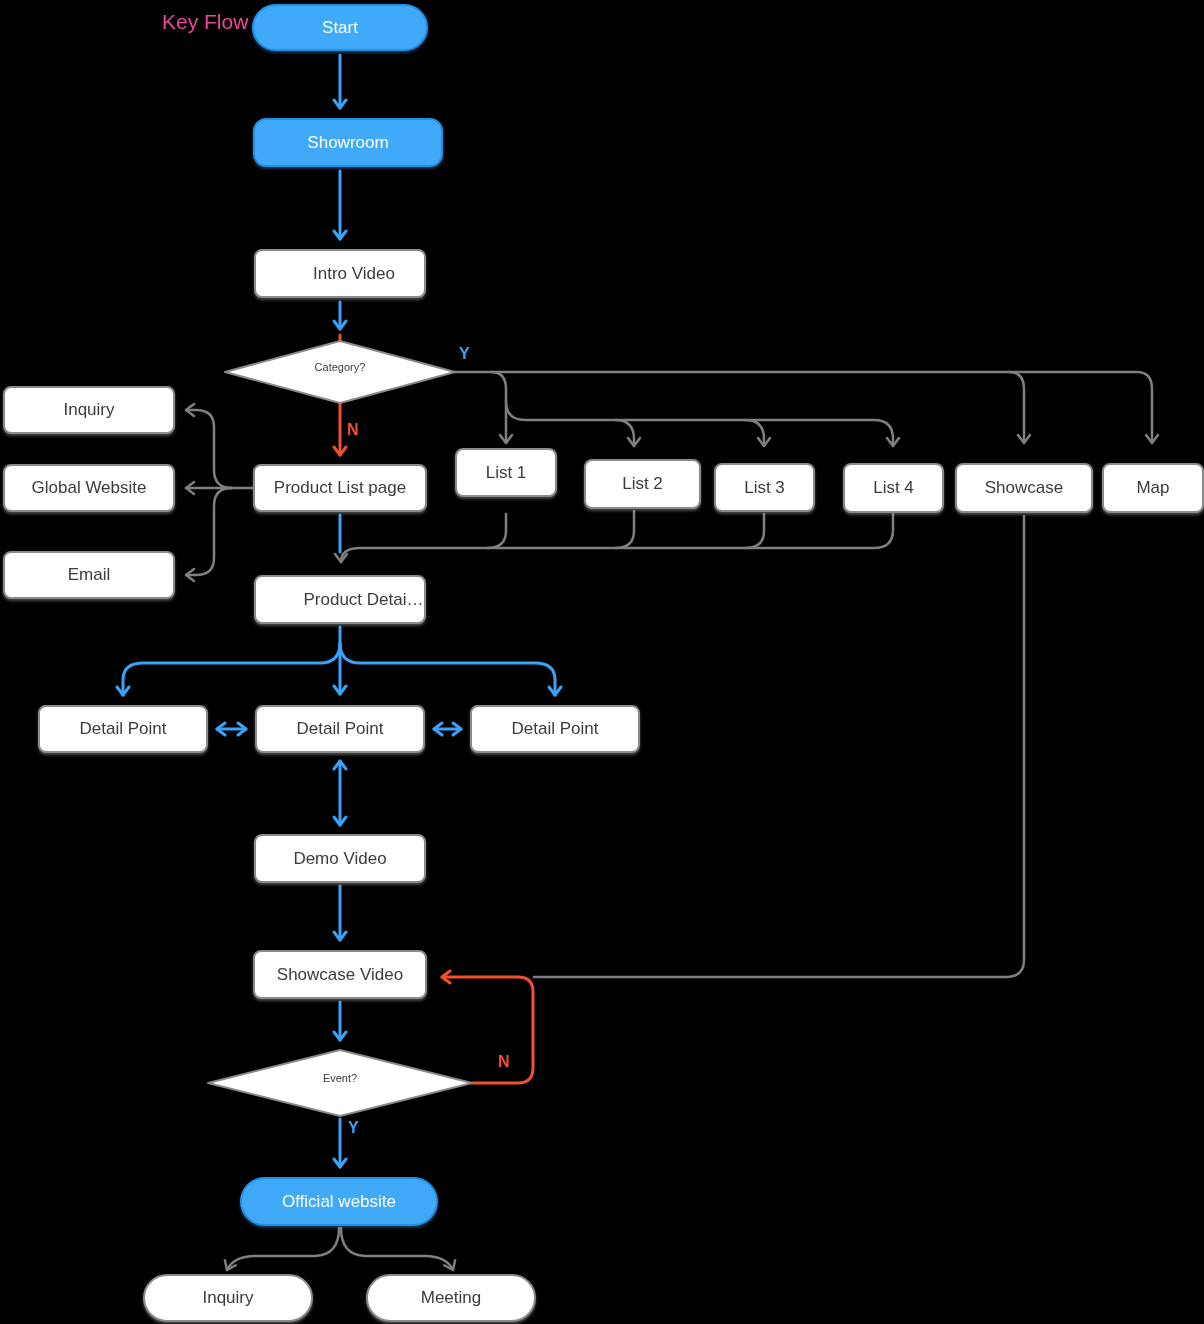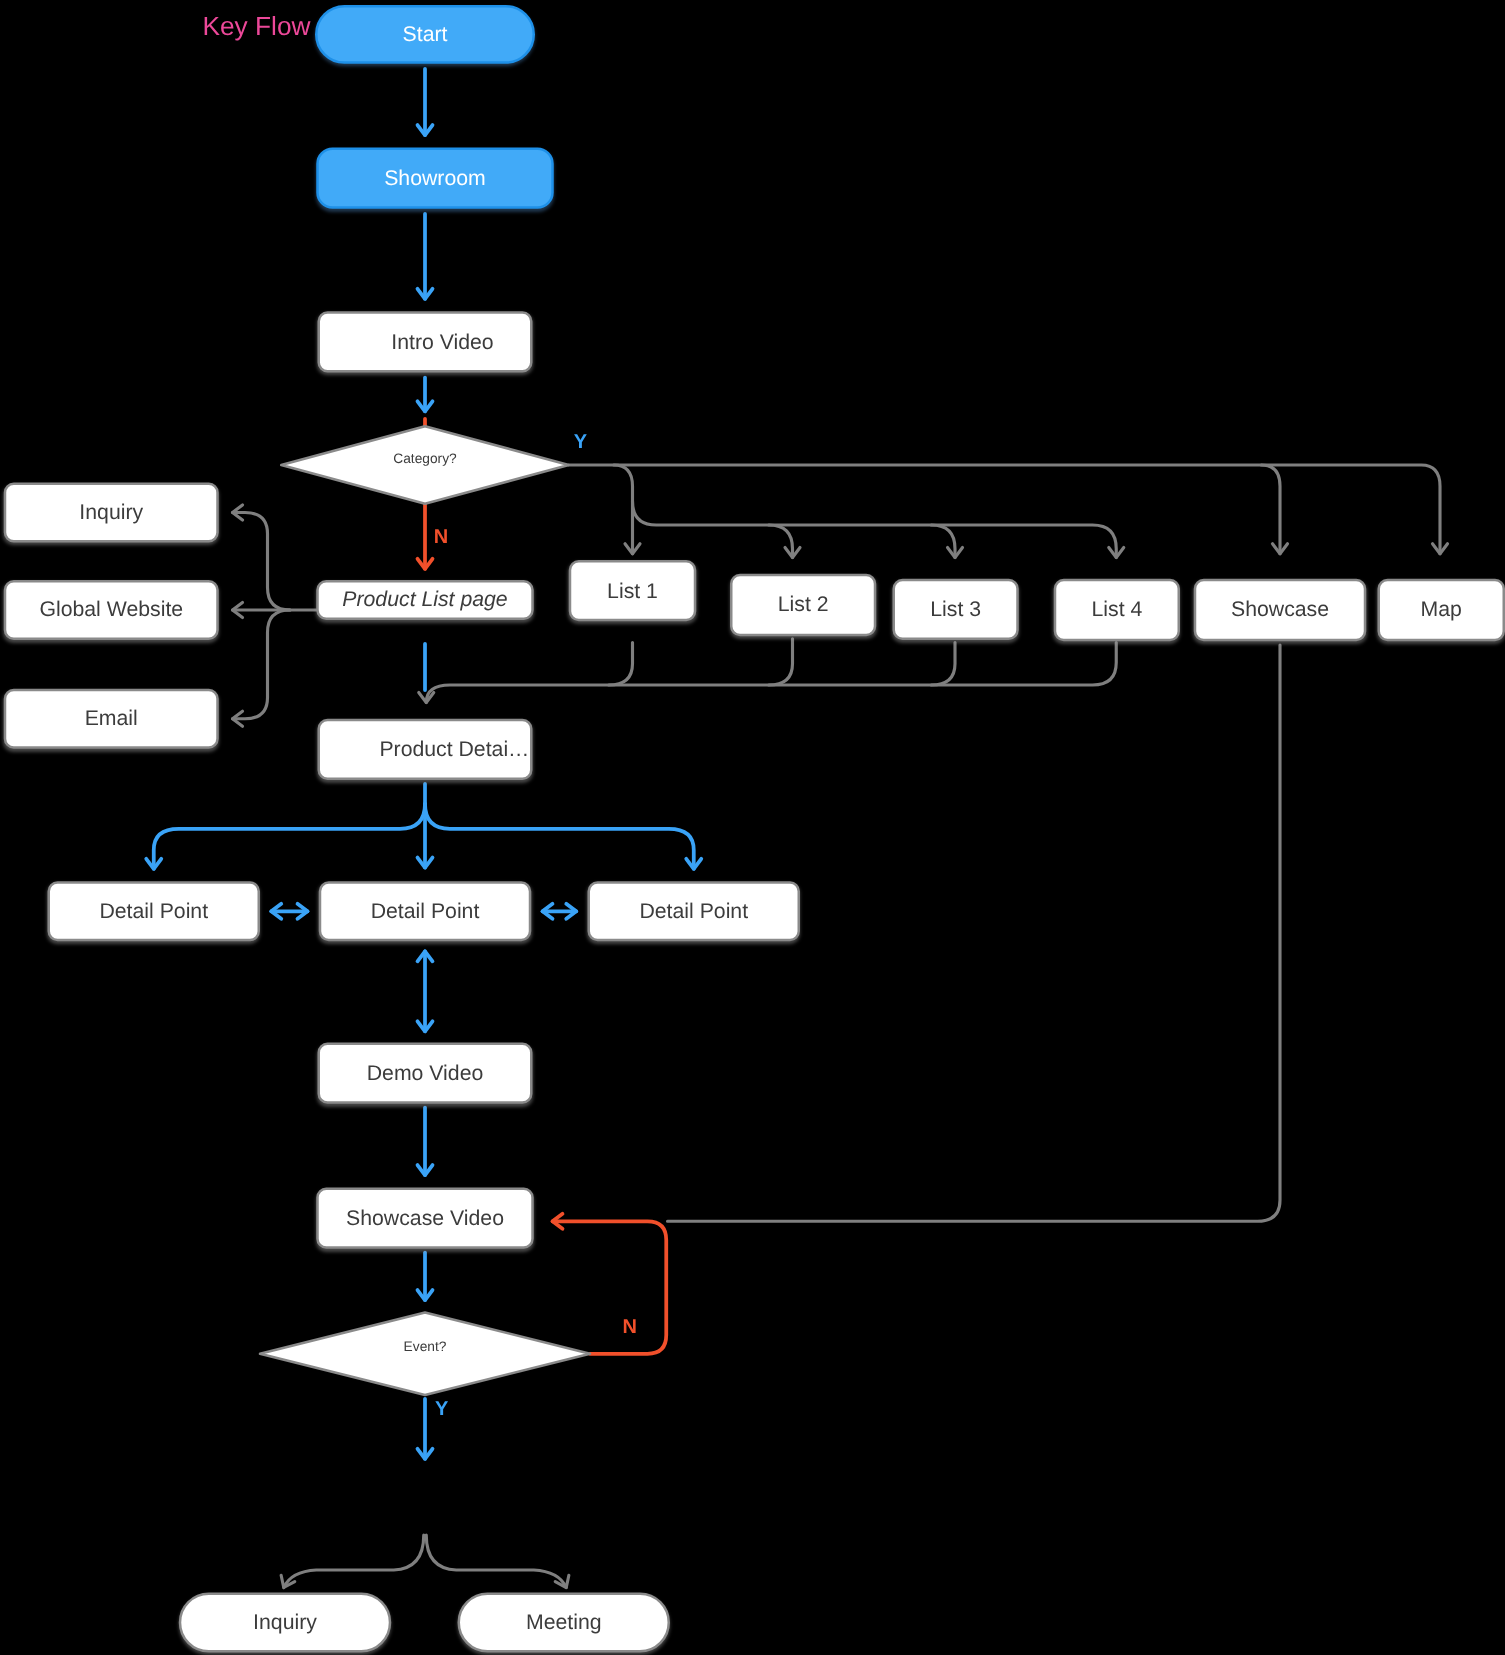--- a/index.html
+++ b/index.html
@@ -109,21 +109,21 @@
   <div class="node box" style="left:254px;top:249px;width:172px;height:49px;padding-left:28px;">Intro Video</div>
 
   <div class="diamond-label" style="left:240px;top:361px;">Category?</div>
 
   <div class="node box" style="left:3px;top:386px;width:172px;height:48px;">Inquiry</div>
 
   <div class="node box" style="left:3px;top:464px;width:172px;height:48px;">Global Website</div>
 
   <div class="node box" style="left:3px;top:551px;width:172px;height:48px;">Email</div>
 
-  <div class="node box" style="left:253px;top:464px;width:174px;height:32px;font-style:italic;">Product List page</div>
+  <div class="node box" style="left:253px;top:464px;width:174px;height:48px;">Product List page</div>
 
   <div class="node box" style="left:455px;top:448px;width:102px;height:49px;">List 1</div>
 
   <div class="node box" style="left:584px;top:459px;width:117px;height:50px;">List 2</div>
 
   <div class="node box" style="left:714px;top:463px;width:101px;height:49px;">List 3</div>
 
   <div class="node box" style="left:843px;top:463px;width:101px;height:50px;">List 4</div>
 
   <div class="node box" style="left:955px;top:463px;width:138px;height:50px;">Showcase</div>
@@ -137,20 +137,21 @@
   <div class="node box" style="left:255px;top:705px;width:170px;height:48px;">Detail Point</div>
 
   <div class="node box" style="left:470px;top:705px;width:170px;height:48px;">Detail Point</div>
 
   <div class="node box" style="left:254px;top:834px;width:172px;height:49px;">Demo Video</div>
 
   <div class="node box" style="left:253px;top:950px;width:174px;height:49px;">Showcase Video</div>
 
   <div class="diamond-label" style="left:240px;top:1072px;">Event?</div>
 
+  <div class="node box-blue pill" style="left:240px;top:1177px;width:198px;height:49px;">Official website</div>
 
   <div class="node box pill" style="left:143px;top:1274px;width:170px;height:48px;">Inquiry</div>
 
   <div class="node box pill" style="left:366px;top:1274px;width:170px;height:48px;">Meeting</div>
 
   <div class="edge-label yes" style="left:459px;top:345px;">Y</div>
   <div class="edge-label no" style="left:347px;top:421px;">N</div>
   <div class="edge-label no" style="left:498px;top:1053px;">N</div>
   <div class="edge-label yes" style="left:348px;top:1119px;">Y</div>
 

